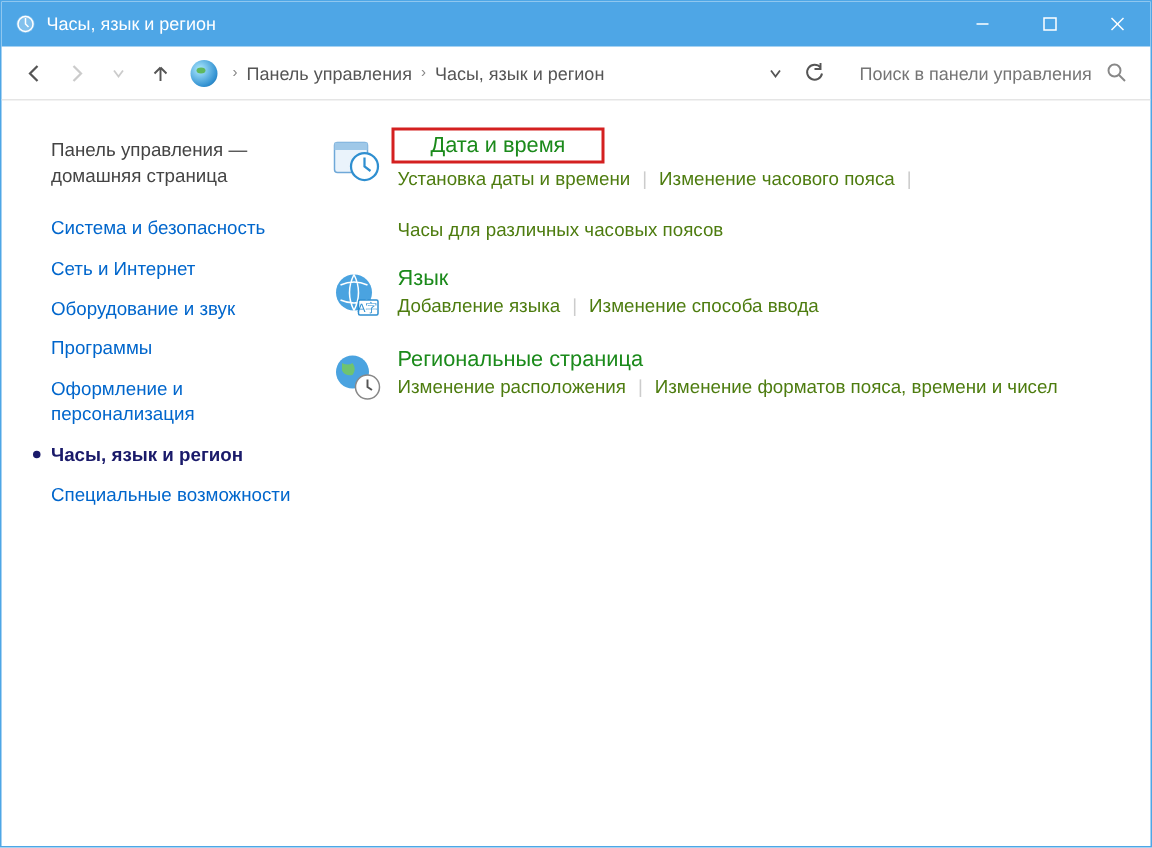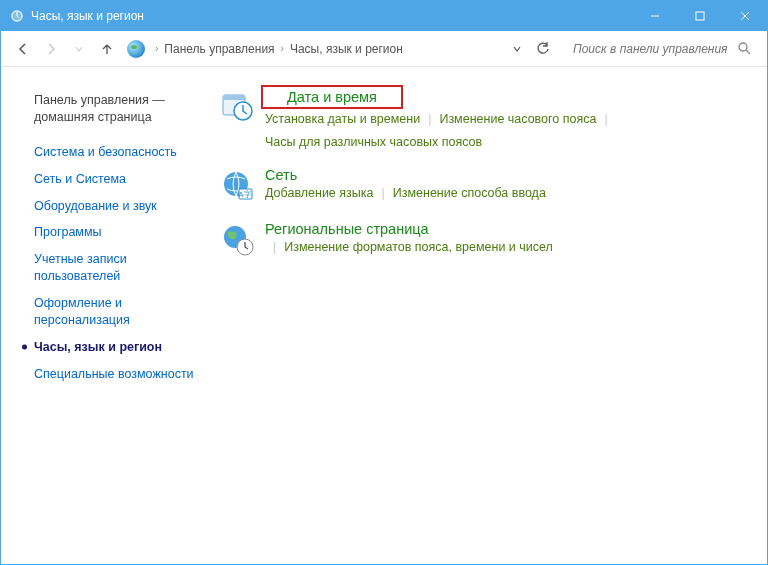--- a/index.html
+++ b/index.html
@@ -14,37 +14,37 @@
 .navbtn.disabled { opacity: .5; }
 .bcicon { width: 18px; height: 18px; background: radial-gradient(circle at 35% 35%, #aeeaff 0%, #2f8fd0 70%, #1b5a86 100%); border-radius: 50%; margin: 0 4px; position: relative; }
 .bcicon::after{content:"";position:absolute;width:6px;height:4px;background:#5fb85f;border-radius:50%;top:5px;left:4px;}
 .crumbs { display: flex; align-items: center; gap: 4px; flex: 1; }
 .crumbs span { white-space: nowrap; }
 .chev { color: #888; font-size: 10px; padding: 0 2px;}
 .pathend { flex: 1; }
 .dd { width: 20px; display:flex; align-items:center; justify-content:center;}
 .refresh { width: 24px; display:flex; align-items:center; justify-content:center; margin-right:8px;}
 .search { width: 190px; height: 24px; border: none; font-size: 12px; color: #555; display:flex; align-items:center; justify-content:space-between; padding:0 6px;}
-.search input { border:none; outline:none; font-size:12px; width: 160px; color:#b91c1c;font-style:italic;}
+.search input { border:none; outline:none; font-size:12px; width: 160px; color:#b91c1c;}
 .body { display: flex; height: calc(565px - 30px - 36px - 2px); padding: 20px 10px 10px 20px; }
 .side { width: 180px; font-size: 12.5px; }
 .side-item { padding: 5px 0 5px 10px; color: #0066cc; cursor: pointer; line-height: 1.35; border-left: 3px solid transparent;}
 .side-item.home { color: #444; margin-bottom: 8px; }
 .side-item.active { font-weight: bold; color: #1a1a6a; position: relative; }
 .side-item.active::before { content:""; position:absolute; left:-2px; top:50%; width:5px;height:5px;background:#1a1a6a;border-radius:50%; transform:translateY(-50%);}
 .main { flex: 1; padding-left: 20px; }
 .cat { display: flex; margin-bottom: 18px; }
 .cat-icon { width: 34px; height: 34px; margin-right: 10px; margin-top: 2px; flex-shrink:0;text-align:right;}
 .cat-body { font-size: 12.5px; }
 .cat-title { color: #1b8a1b; font-size: 14.5px; margin-bottom: 3px; display:inline-block;}
 .cat-title.hl { border: 2.5px solid #d42020; padding: 2px 24px; margin-top:-2px; margin-left:-4px;}
 .cat-links { display: flex; flex-wrap: wrap; gap: 0; }
 .cat-links a { color: #4d7c0f; text-decoration: none; font-size: 12.5px; white-space:nowrap;}
 .cat-links .sep { color: #ccc; margin: 0 8px; }
-.cat-links .row { display:block; width:100%; margin-top:9px;}
+.cat-links .row { display:block; width:100%; margin-top:20px;}
 </style>
 </head>
 <body>
 
 <div class="titlebar">
   <span class="ico">
     <svg width="14" height="14" viewBox="0 0 14 14">
         <circle cx="7" cy="7" r="6" fill="#fff" opacity=".3"></circle>
         <circle cx="7" cy="7" r="5" fill="none" stroke="#fff" stroke-width="1"></circle>
         <path d="M7 3v4l2 2" stroke="#fff" stroke-width="1" fill="none"></path>
@@ -116,24 +116,23 @@
         <circle cx="5" cy="5" r="4" fill="none" stroke="#888" stroke-width="1.3"></circle>
         <line x1="8" y1="8" x2="12" y2="12" stroke="#888" stroke-width="1.3"></line>
       </svg>
   </div>
 </div>
 
 <div class="body">
   <div class="side">
     <div class="side-item home">Панель управления — домашняя страница</div>
     <div class="side-item">Система и безопасность</div>
-    <div class="side-item">Сеть и Система</div>
+    <div class="side-item">Сеть и Интернет</div>
     <div class="side-item">Оборудование и звук</div>
     <div class="side-item">Программы</div>
-    <div class="side-item">Учетные записи пользователей</div>
     <div class="side-item">Оформление и персонализация</div>
     <div class="side-item active">Часы, язык и регион</div>
     <div class="side-item">Специальные возможности</div>
   </div>
 
   <div class="main">
 
     <div class="cat">
       <div class="cat-icon">
         <svg width="34" height="34" viewBox="0 0 34 34">
@@ -158,41 +157,42 @@
     <div class="cat">
       <div class="cat-icon">
         <svg width="34" height="34" viewBox="0 0 34 34">
             <circle cx="15" cy="15" r="12" fill="#4aa3e0"></circle>
             <path d="M6 10 Q15 6 24 10 M6 20 Q15 24 24 20 M15 3 Q9 15 15 27 M15 3 Q21 15 15 27" stroke="#fff" stroke-width="1" fill="none"></path>
             <rect x="18" y="20" width="13" height="10" rx="1" fill="#fff" stroke="#2f8fd0"></rect>
             <text x="24" y="28" font-size="8" fill="#2f8fd0" text-anchor="middle">A字</text>
           </svg>
       </div>
       <div class="cat-body">
-        <a class="cat-title">Сеть</a>
+        <a class="cat-title">Язык</a>
         <div class="cat-links">
           <a>Добавление языка</a>
           <span class="sep">|</span>
           <a>Изменение способа ввода</a>
         </div>
       </div>
     </div>
 
     <div class="cat">
       <div class="cat-icon">
         <svg width="34" height="34" viewBox="0 0 34 34">
             <circle cx="14" cy="14" r="11" fill="#4aa3e0"></circle>
             <path d="M7 8 q4 2 7 0 q3 4 0 8 q-5 1 -7 -3" fill="#6fc36f"></path>
             <circle cx="24" cy="24" r="8" fill="#fff" stroke="#888"></circle>
             <path d="M24 19v5l3 2" stroke="#555" stroke-width="1.3" fill="none"></path>
           </svg>
       </div>
       <div class="cat-body">
         <a class="cat-title">Региональные страница</a>
         <div class="cat-links">
+          <a>Изменение расположения</a>
           <span class="sep">|</span>
           <a>Изменение форматов пояса, времени и чисел</a>
         </div>
       </div>
     </div>
 
   </div>
 </div>
 
 </body></html>

